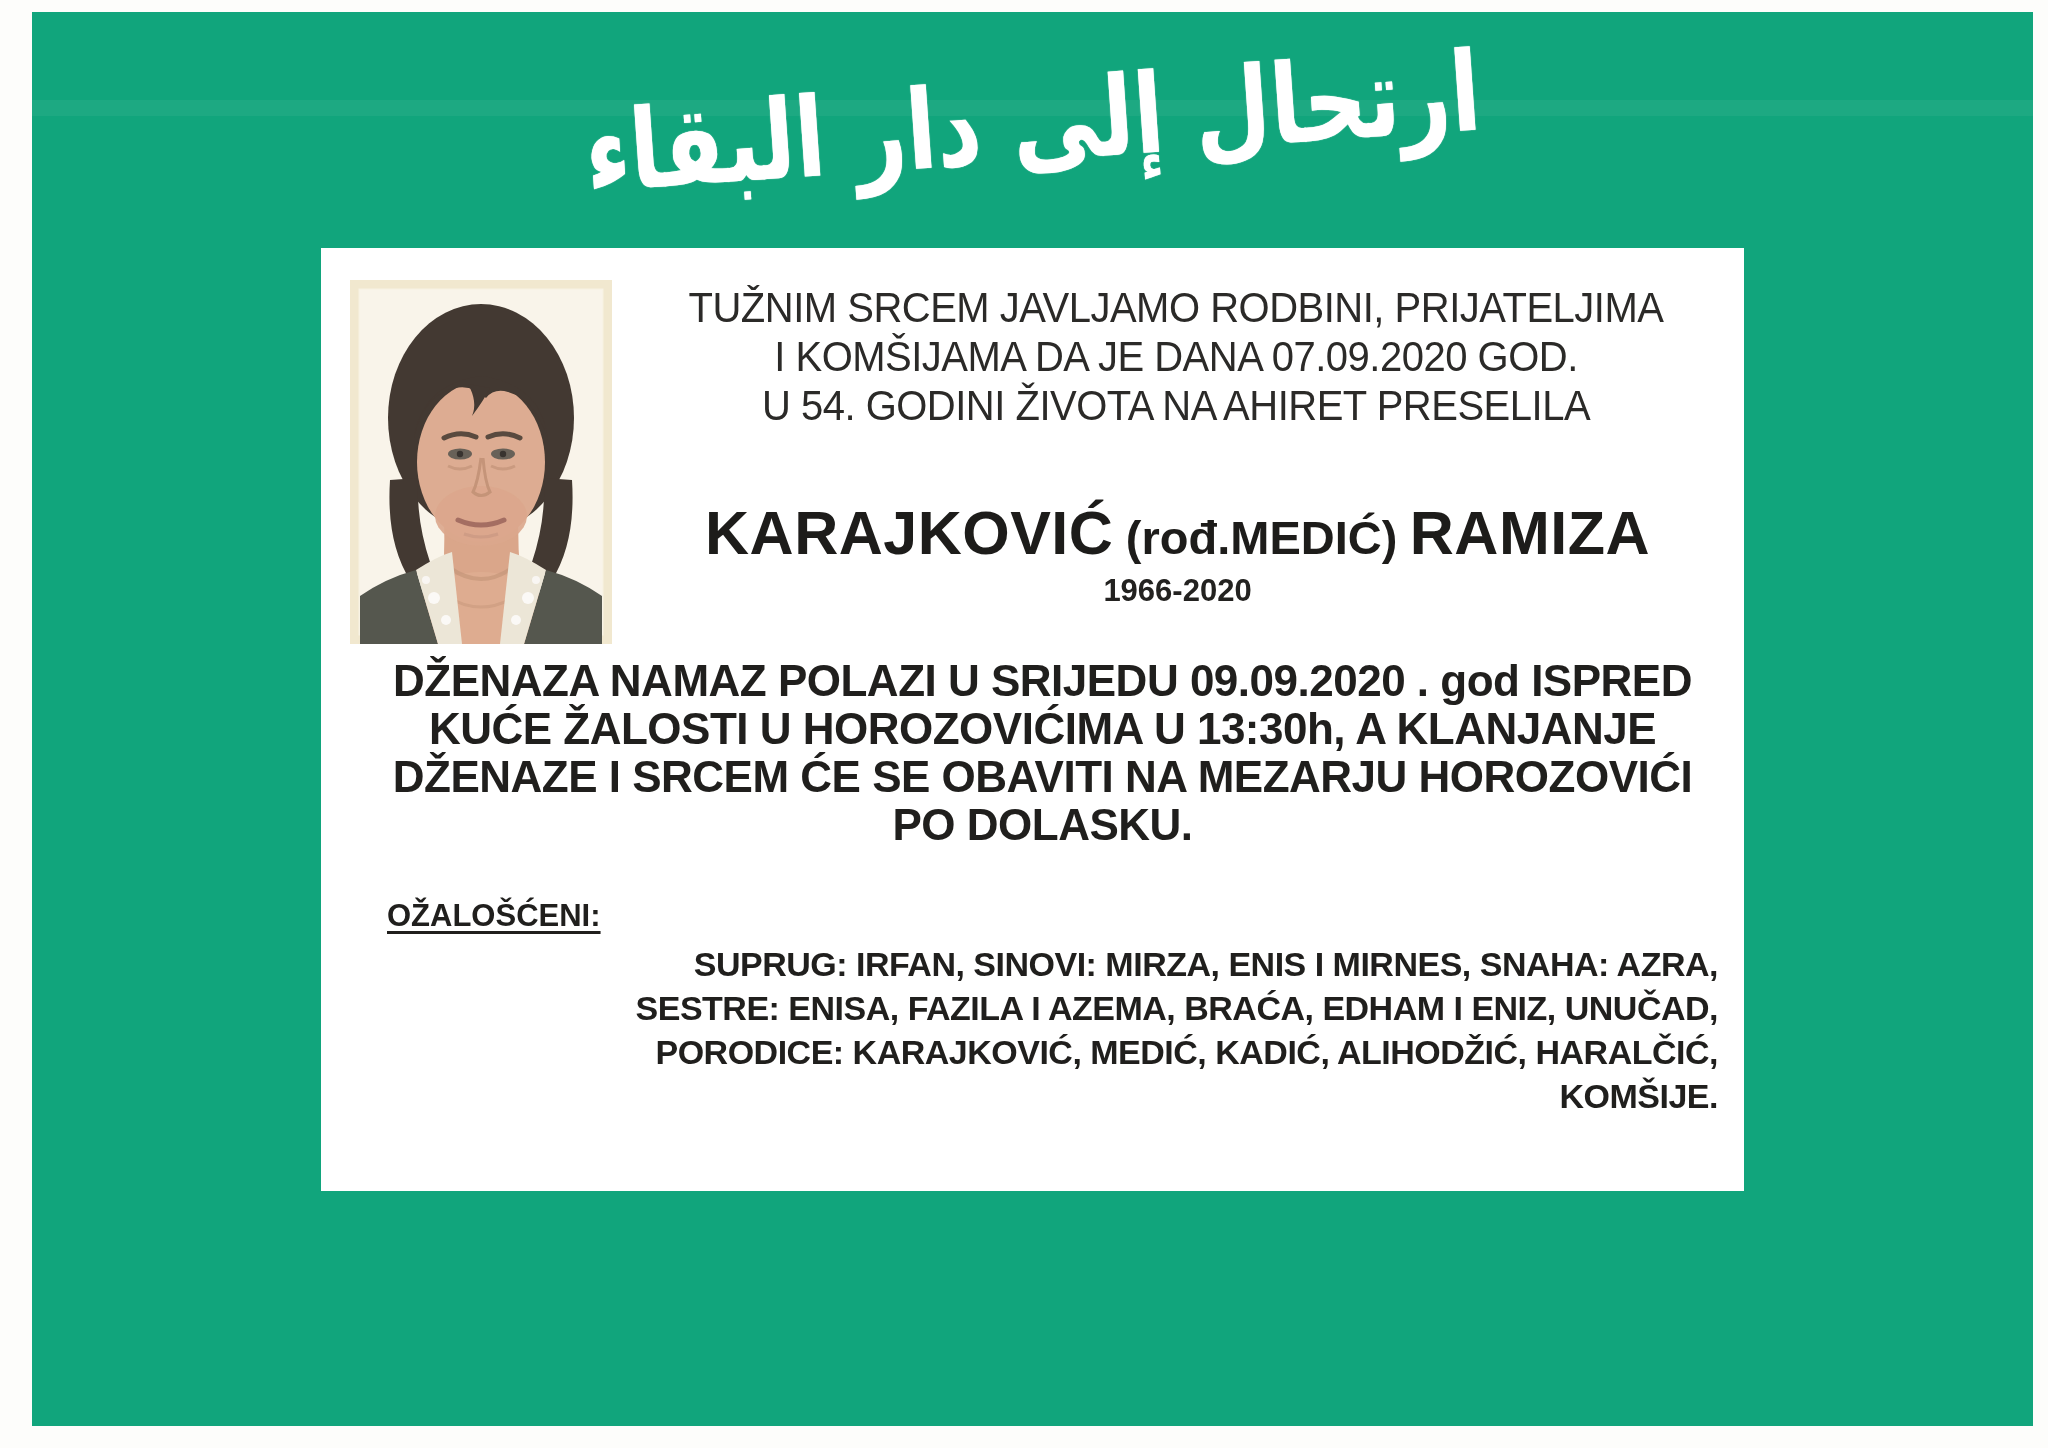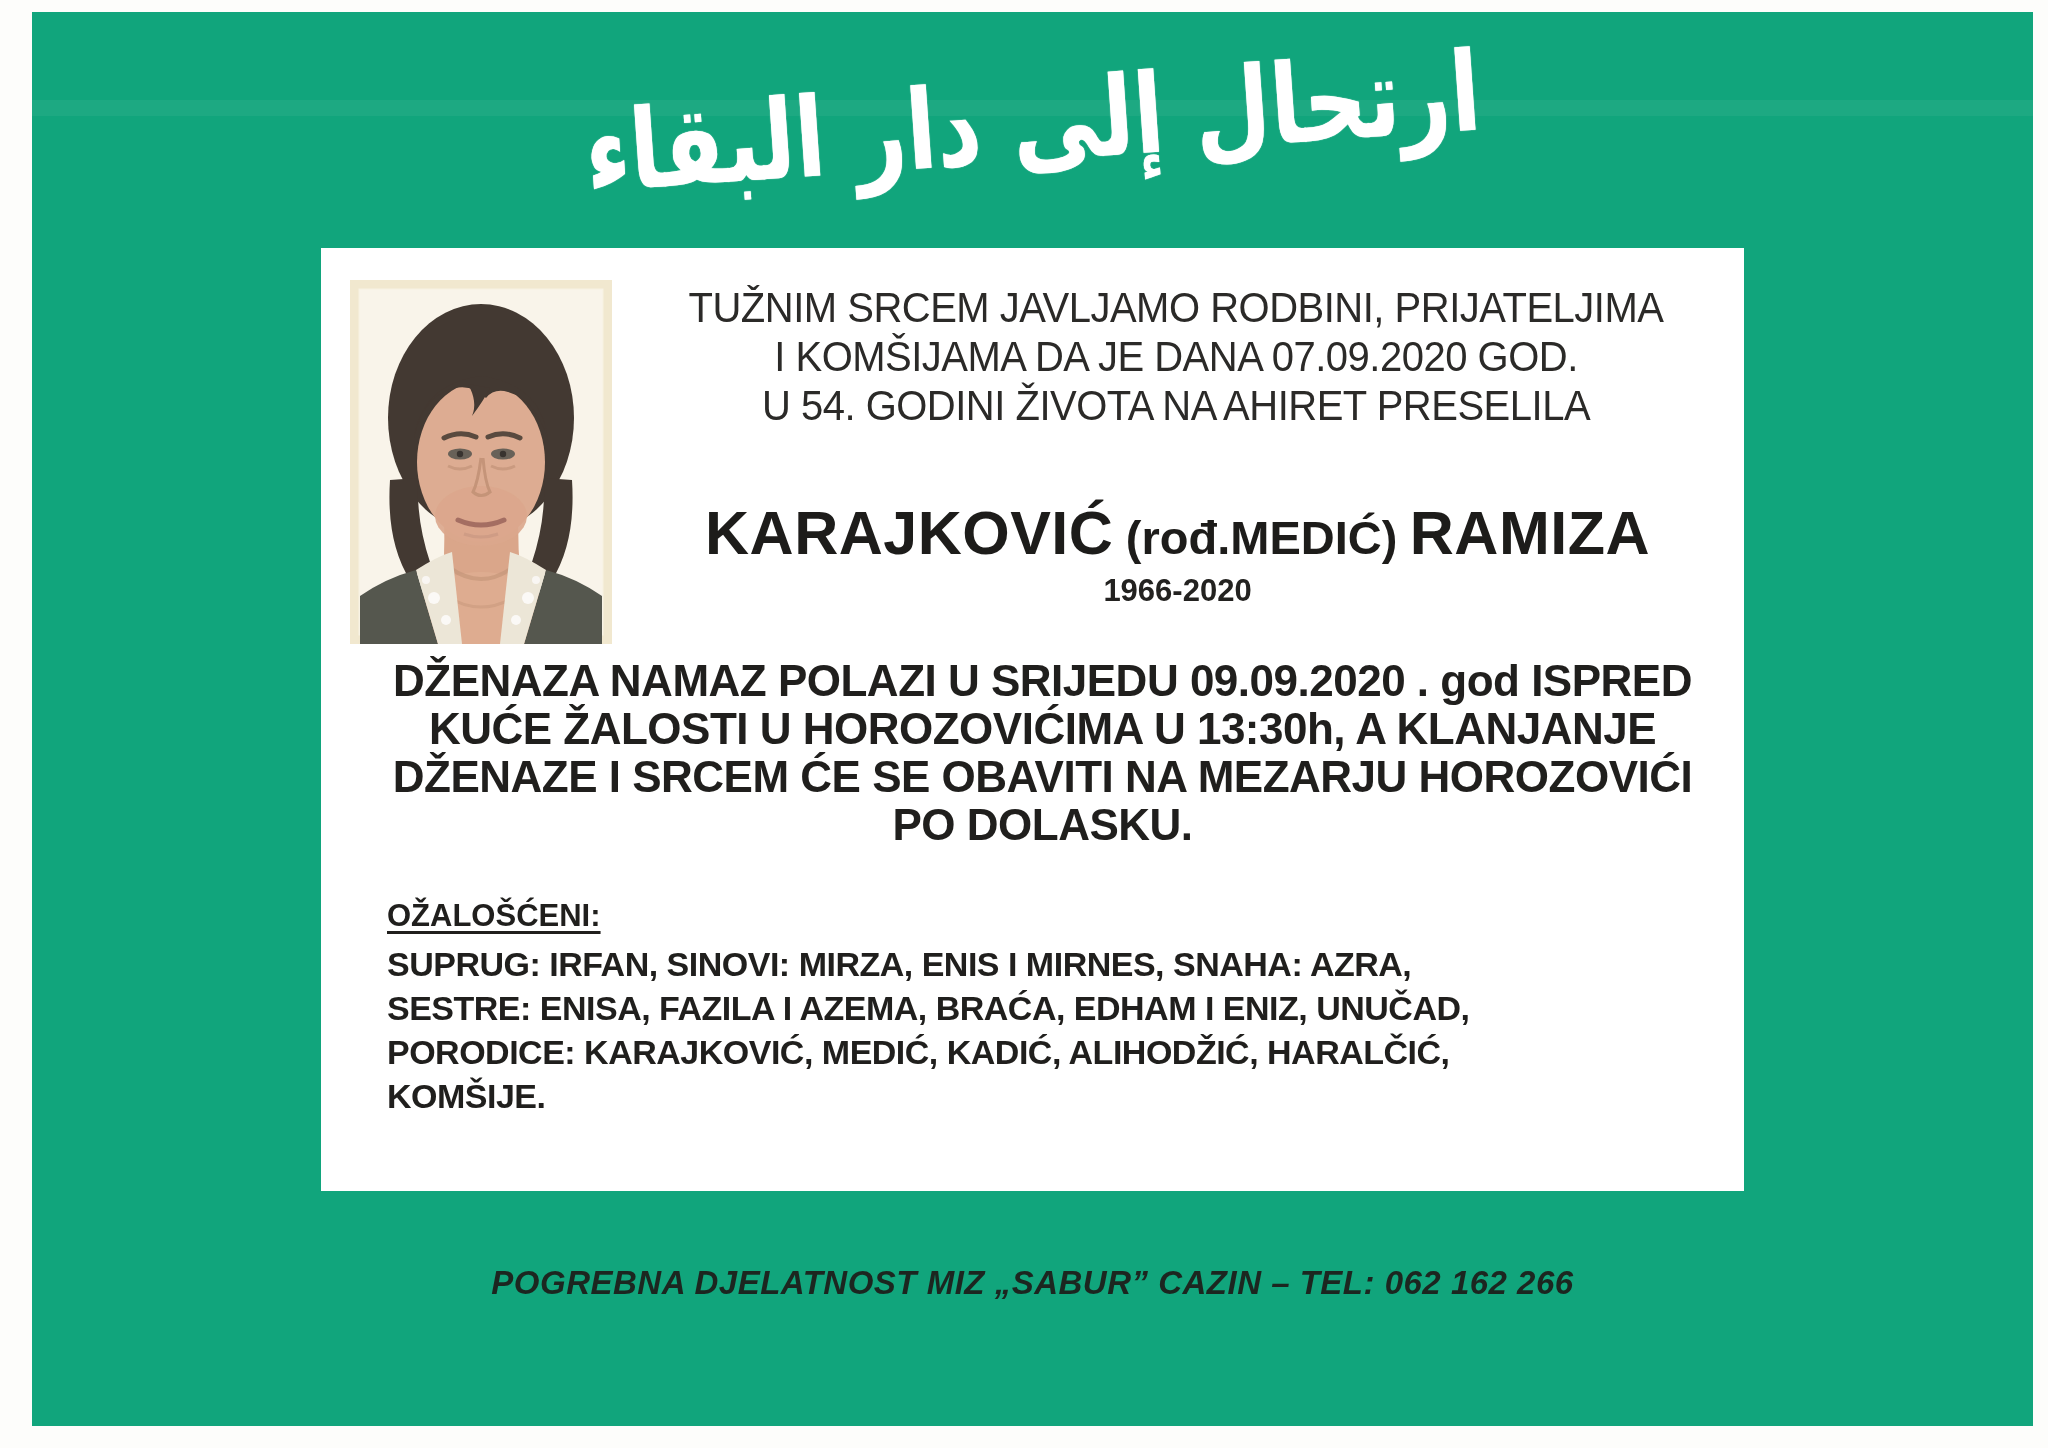--- a/index.html
+++ b/index.html
@@ -64,21 +64,21 @@
     font-weight:700; color:#201f1d; letter-spacing:-0.5px;
   }
   .m-heading {
     position:absolute; left:66px; top:650px;
     font-size:31px; font-weight:700; color:#201f1d;
     text-decoration:underline; text-underline-offset:5px;
     text-decoration-thickness:3px; letter-spacing:0px;
   }
   .mourners {
     position:absolute; left:66px; right:26px; top:694px;
-    text-align:left; font-size:34px; line-height:44px;
+    text-align:right; font-size:34px; line-height:44px;
     font-weight:700; color:#201f1d; letter-spacing:-0.5px;
   }
   .footer-line {
     position:absolute; left:0; right:0; top:1252px;
     text-align:center; font-size:33px; font-weight:700; font-style:italic;
     color:#1c2620; letter-spacing:0.5px;
   }
 </style>
 </head>
 <body>
@@ -170,15 +170,14 @@
         <div class="mourners">
           <div>SUPRUG: IRFAN, SINOVI: MIRZA, ENIS I MIRNES, SNAHA: AZRA,</div>
           <div>SESTRE: ENISA, FAZILA I AZEMA, BRAĆA, EDHAM I ENIZ, UNUČAD,</div>
           <div>PORODICE: KARAJKOVIĆ, MEDIĆ, KADIĆ, ALIHODŽIĆ, HARALČIĆ,</div>
           <div>KOMŠIJE.</div>
         </div>
 
       </div>
     </div>
 
-    <div class="footer-line">POGREBNA DJELATNOST MIZ „SABUR” CAZIN – TEL: 062 162 266</div>
   </div>
 </div>
 
 </body></html>

